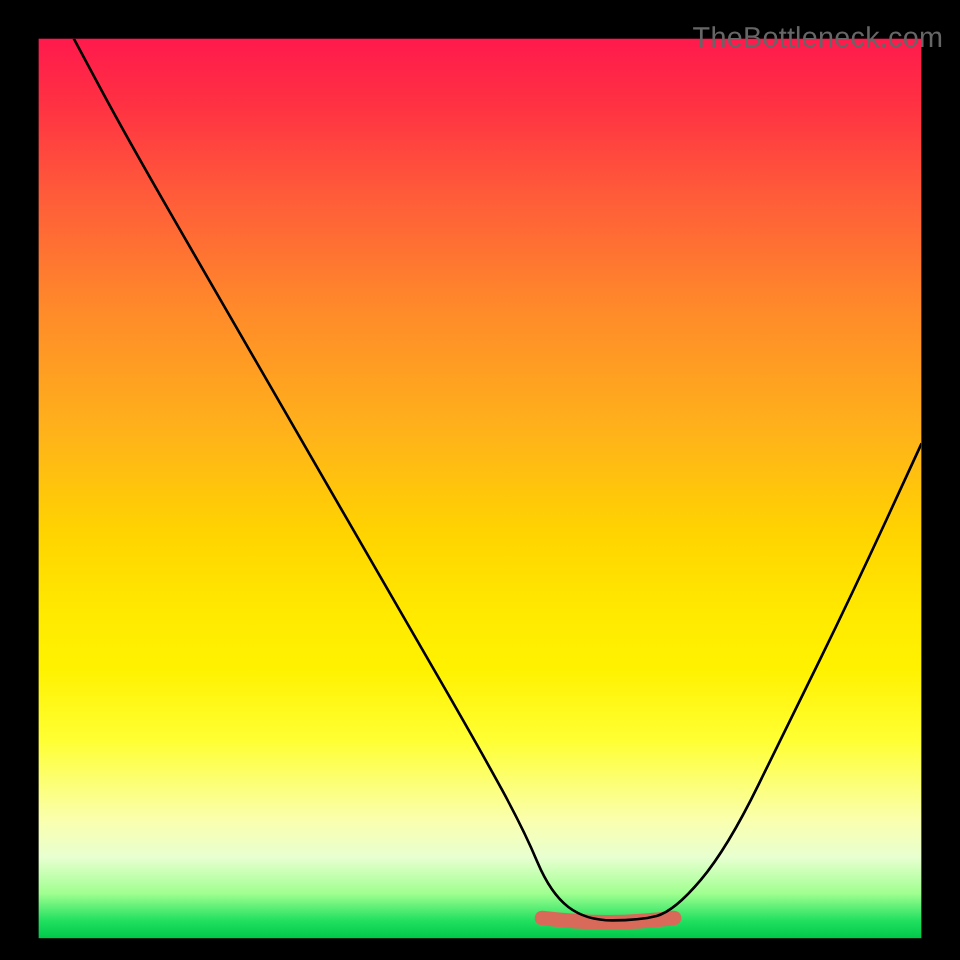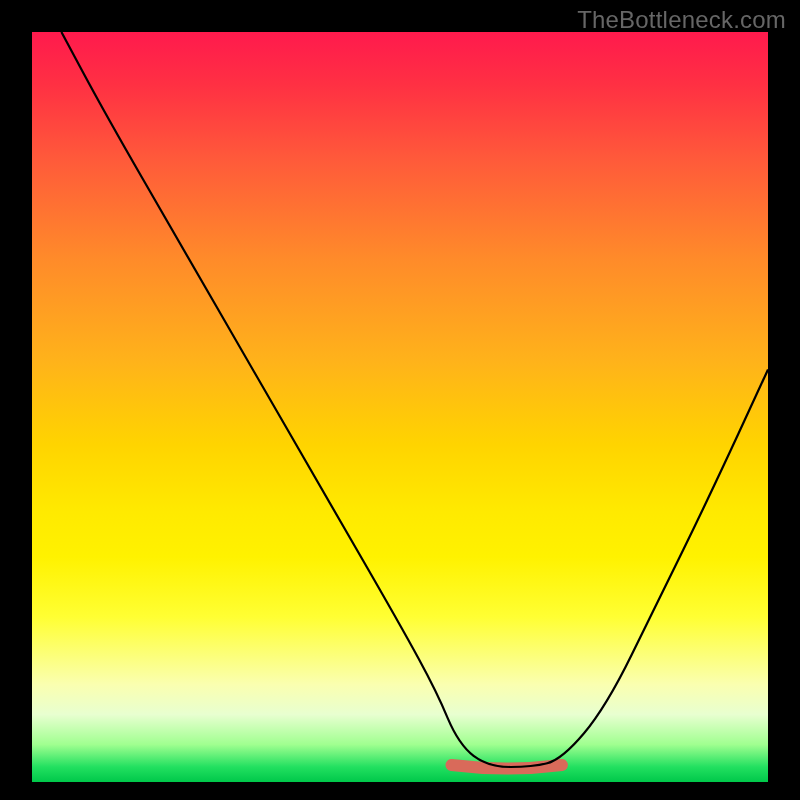--- a/index.html
+++ b/index.html
@@ -6,21 +6,21 @@
   body {
     width: 800px;
     height: 800px;
     background: #000;
     position: relative;
     overflow: hidden;
     font-family: Arial, Helvetica, sans-serif;
   }
   .watermark {
     position: absolute;
-    top: 6px;
+    top: 18px;
     right: 14px;
     color: #666;
     font-size: 24px;
     font-weight: 500;
     letter-spacing: 0.2px;
     z-index: 10;
   }
   .plot-area {
     position: absolute;
     left: 32px;

